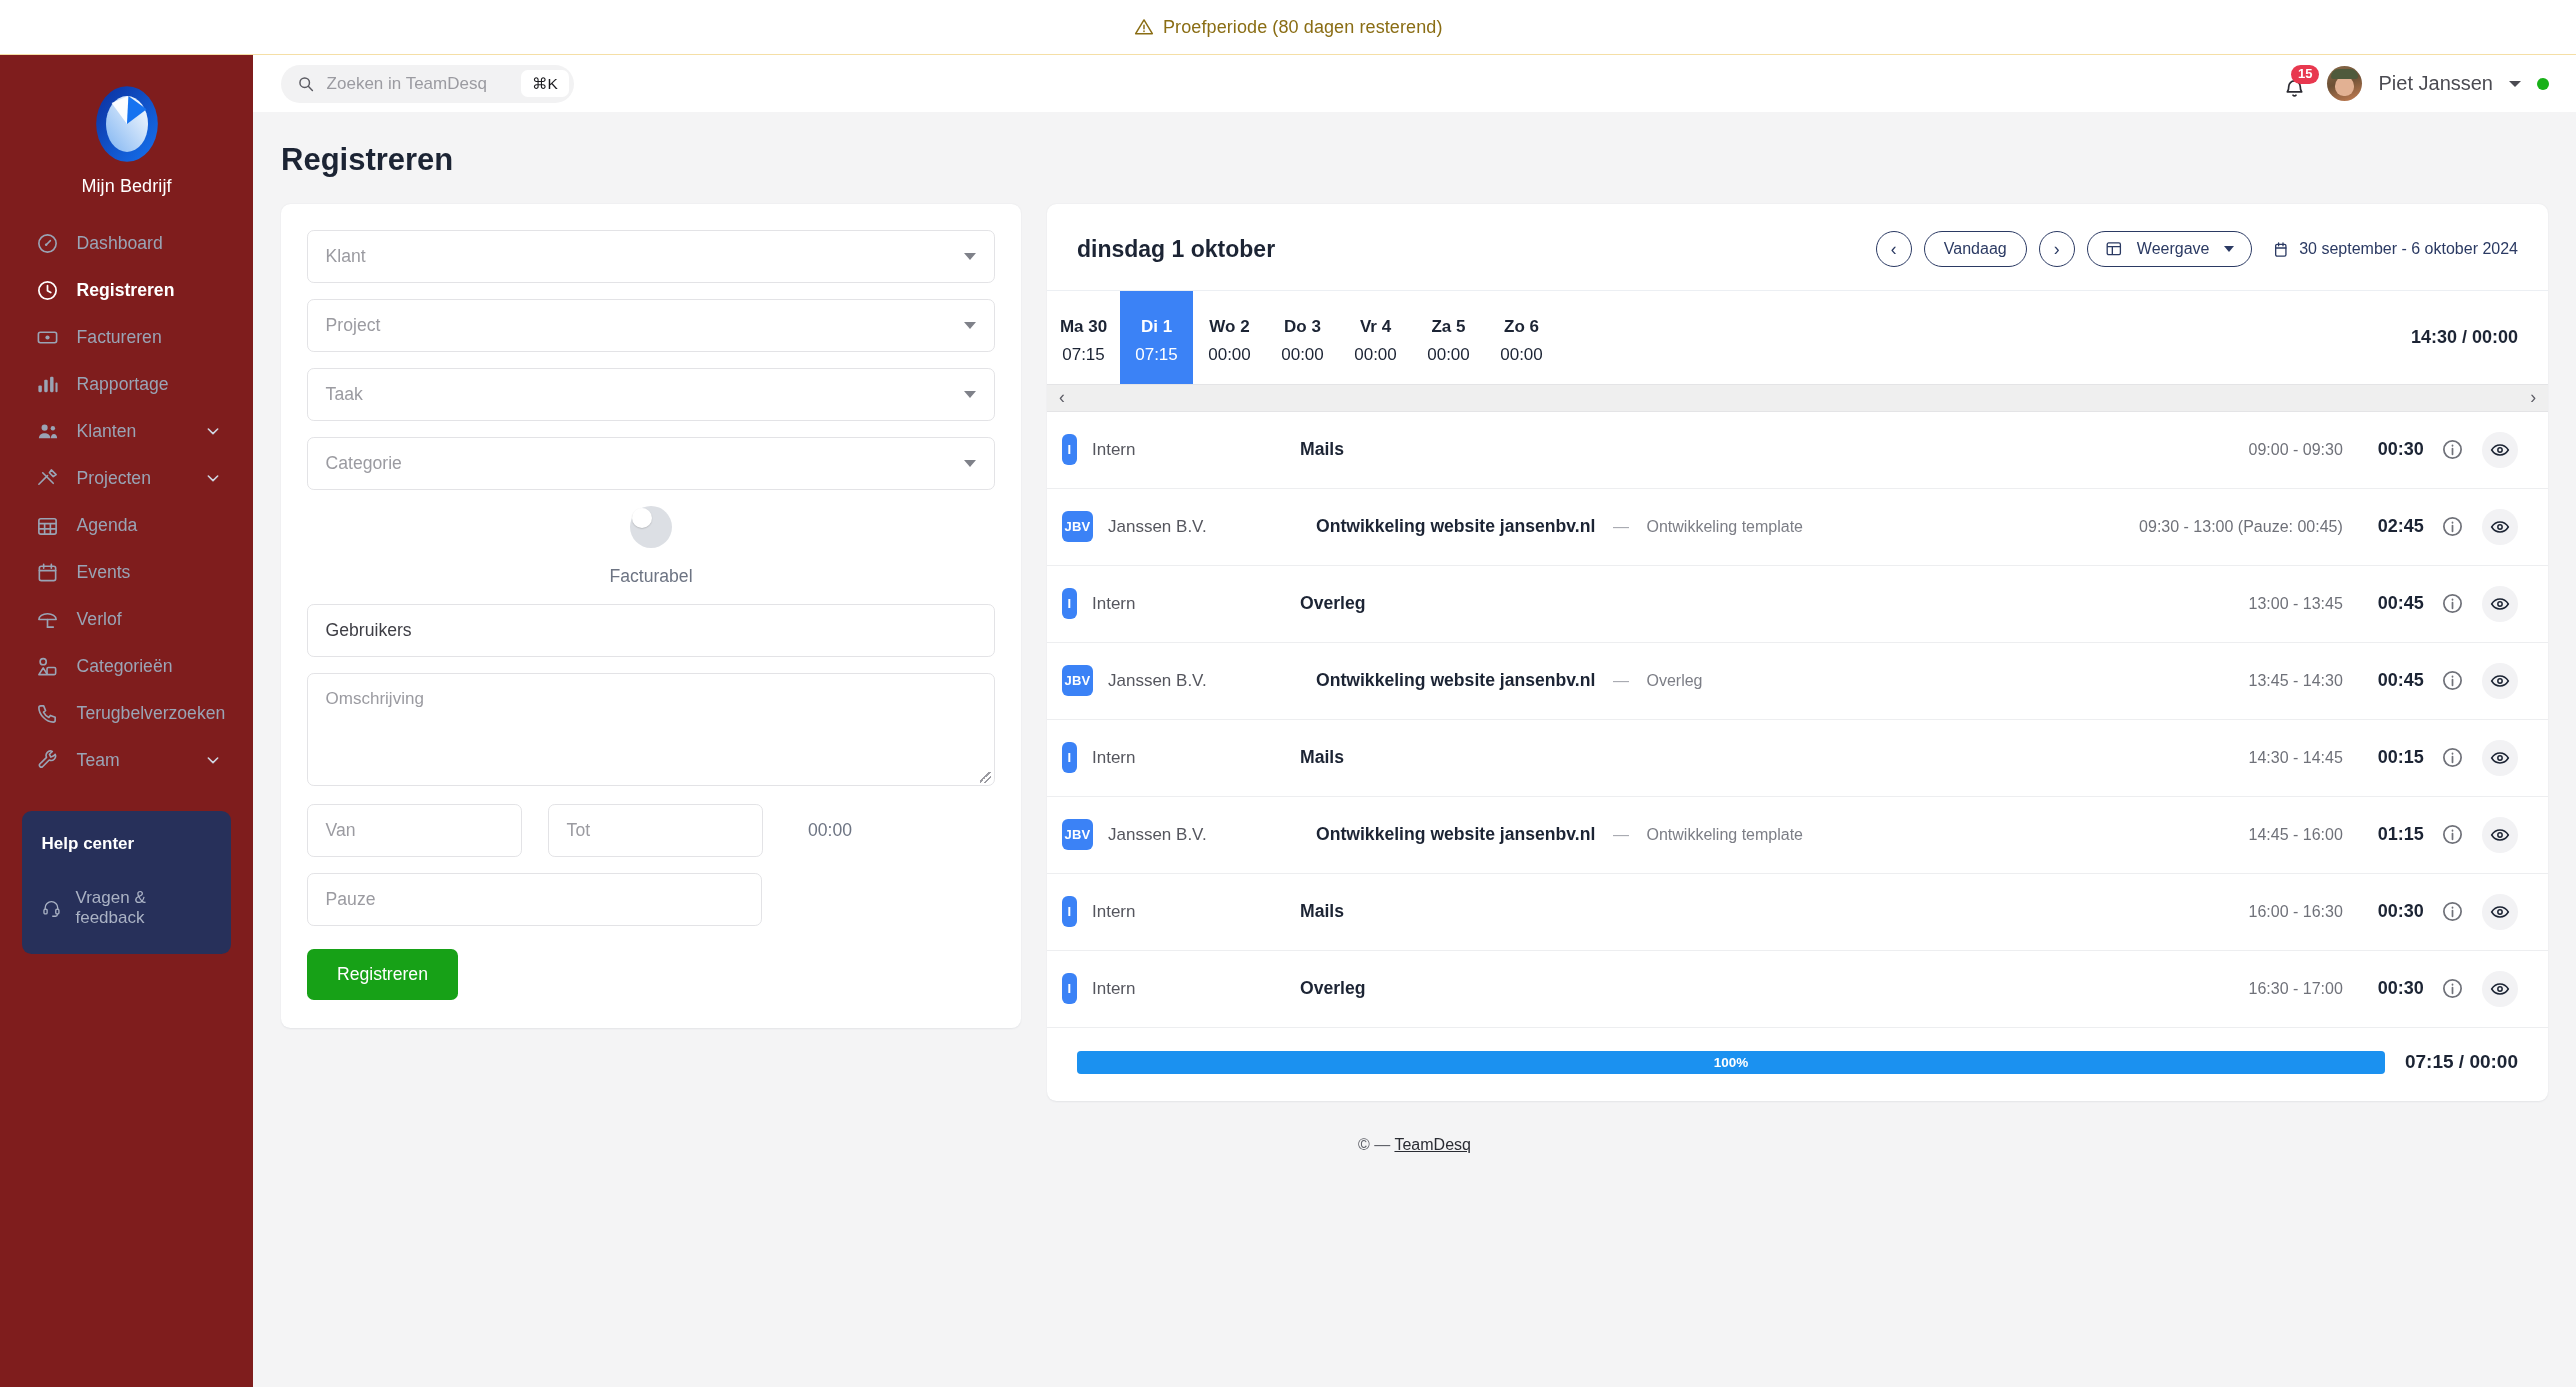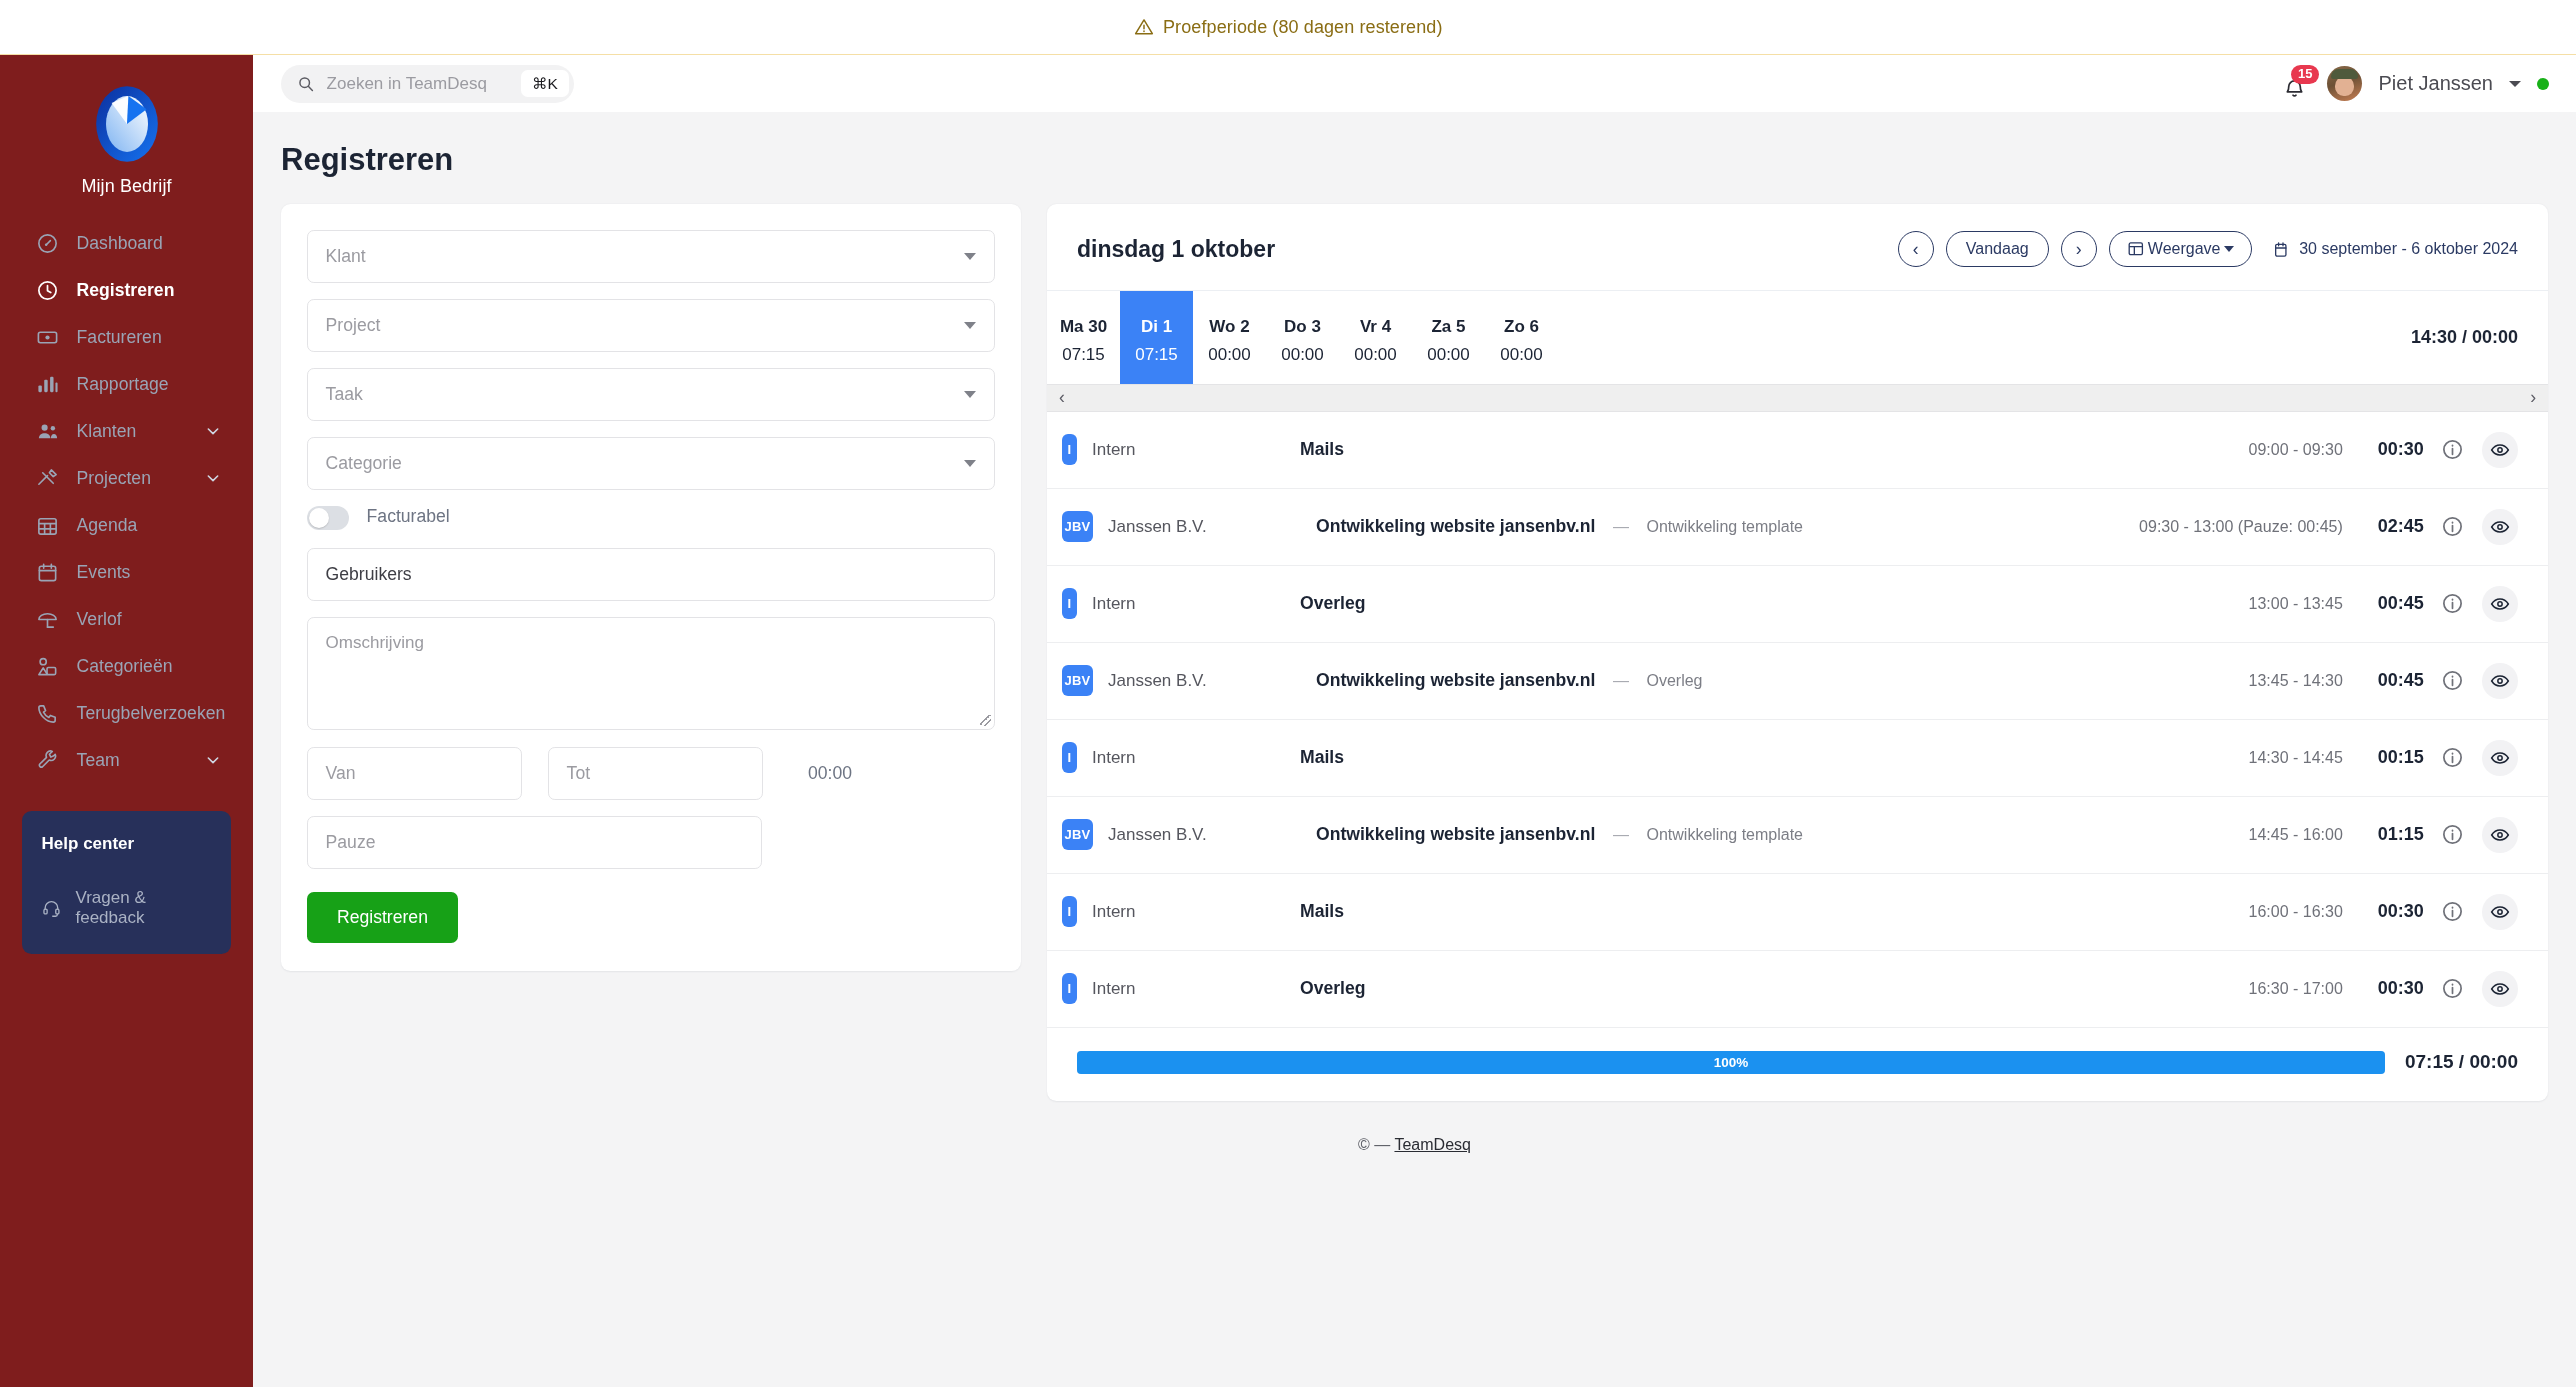--- a/index.html
+++ b/index.html
@@ -113,21 +113,21 @@
   .field {
     height: 53px; border:0.7px solid #e3e3e6; border-radius:6.8px;
     display:flex; align-items:center; padding: 0 17.6px; margin-bottom: 16px;
     font-size: 17.6px; color:#9b9ba1; position:relative; cursor:pointer; background:#fff;
   }
   .field .sel-caret{
     position:absolute; right:17.6px; width:0;height:0;
     border-left:6px solid transparent;border-right:6px solid transparent;border-top:7.4px solid #7f8189;
   }
   .field.filled { color:#3e3e45; }
-  .toggle-row { display:flex; gap:17.6px; margin: 5.4px 0 17.6px 0; }
+  .toggle-row { display:flex; align-items:center; gap:17.6px; margin: 5.4px 0 17.6px 0; flex-direction: column; }
   .toggle {
     width: 42px; height: 24px; border-radius: 675px; background: #dcdfe4;
     position: relative; cursor:pointer; flex:0 0 42px;
   }
   .toggle .knob { position:absolute; top:2px; left:2px; width:20px;height:20px;border-radius:50%;background:#fff; box-shadow:0 0.7px 1.4px rgba(0,0,0,.18); }
   .toggle-label { font-size:17.6px; color:#6d7483; }
 
   .textarea {
     height: 113px; border:0.7px solid #e3e3e6; border-radius:6.8px;
     padding: 15px 17.6px; font-size:17px; color:#9b9ba1; margin-bottom: 17.6px;
@@ -155,21 +155,21 @@
   .list-card { flex: 1 1 auto; min-width:0; padding-bottom: 0; overflow:hidden; }
   .lc-head { display:flex; align-items:center; padding: 27px 30px 23px 30px; }
   .lc-date { font-size: 23px; font-weight:700; color:#1c2434; }
   .lc-tools { margin-left:auto; display:flex; align-items:center; gap:12px; }
   .pill {
     border:0.7px solid #2b3a63; border-radius:675px; color:#2b3a63;
     display:flex;align-items:center;justify-content:center; cursor:pointer; background:#fff;
   }
   .pill.circ { width:36px;height:36px; font-size:17.6px; }
   .pill.txt { height:36px; padding: 0 19px; font-size:16px; }
-  .pill.view { height:36px; padding:0 17.6px; gap:3px; font-size:16px;justify-content:center; }
+  .pill.view { height:36px; padding:0 17.6px; gap:14px; font-size:16px;justify-content:center; }
   .pill.view svg { width:17.6px;height:17.6px; }
   .pill.view .vcaret{ width:0;height:0;border-left:5.4px solid transparent;border-right:5.4px solid transparent;border-top:6.8px solid #2b3a63; }
   .range { display:flex;align-items:center;gap:9.5px; font-size:16px; color:#2b3a63; margin-left: 8px; }
   .range svg { width:17.6px;height:19px; }
 
   .days { display:flex; align-items:stretch; border-top:0.7px solid #eceff3; }
   .day {
     width: 73px; flex:0 0 73px; text-align:center; padding: 17.6px 0 19px 0;
     cursor:pointer;
   }

